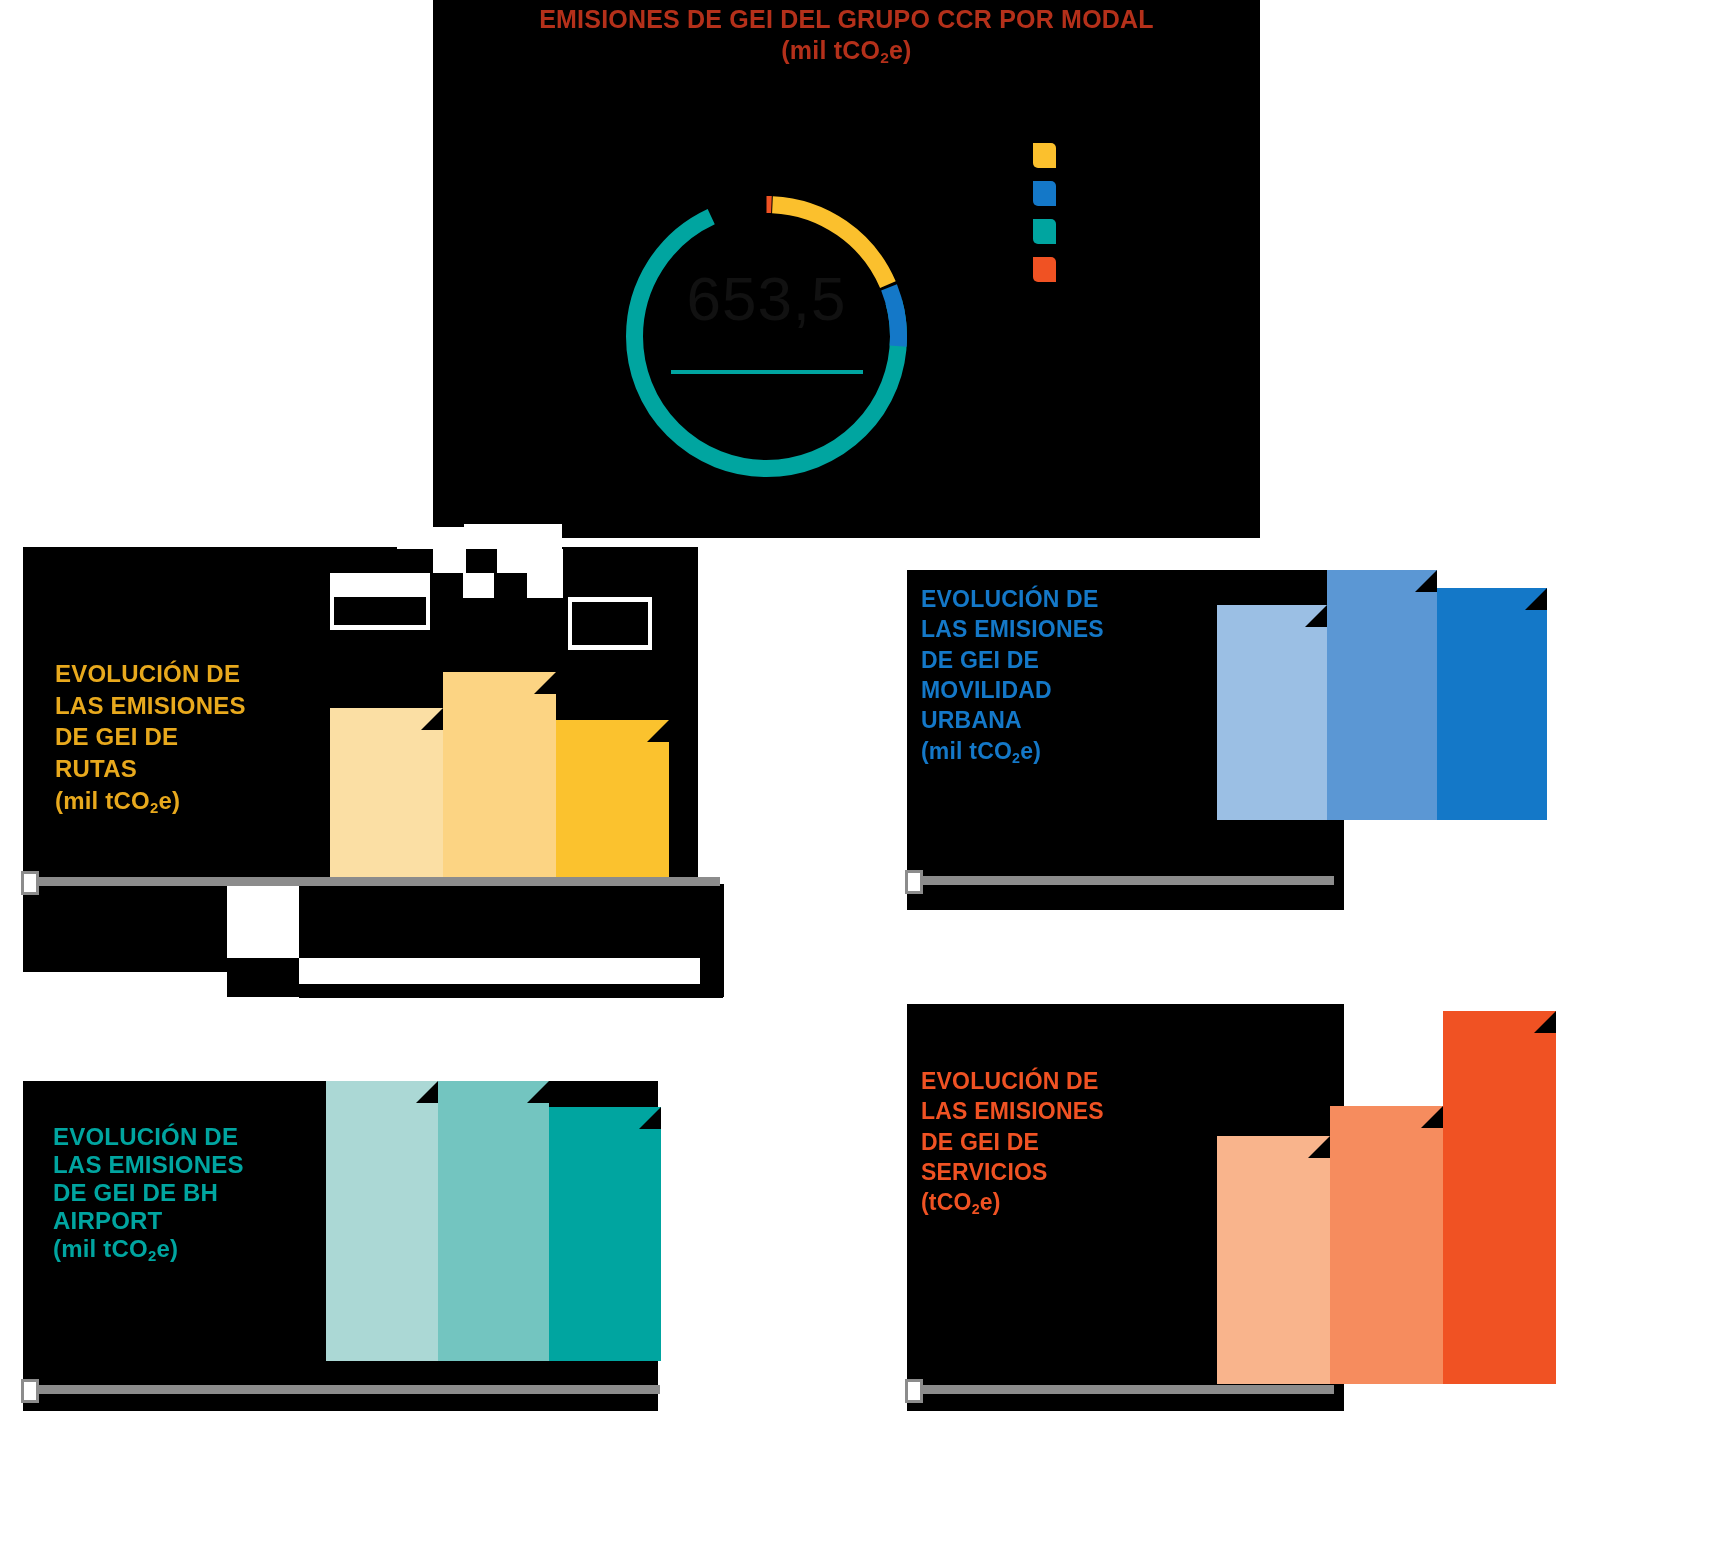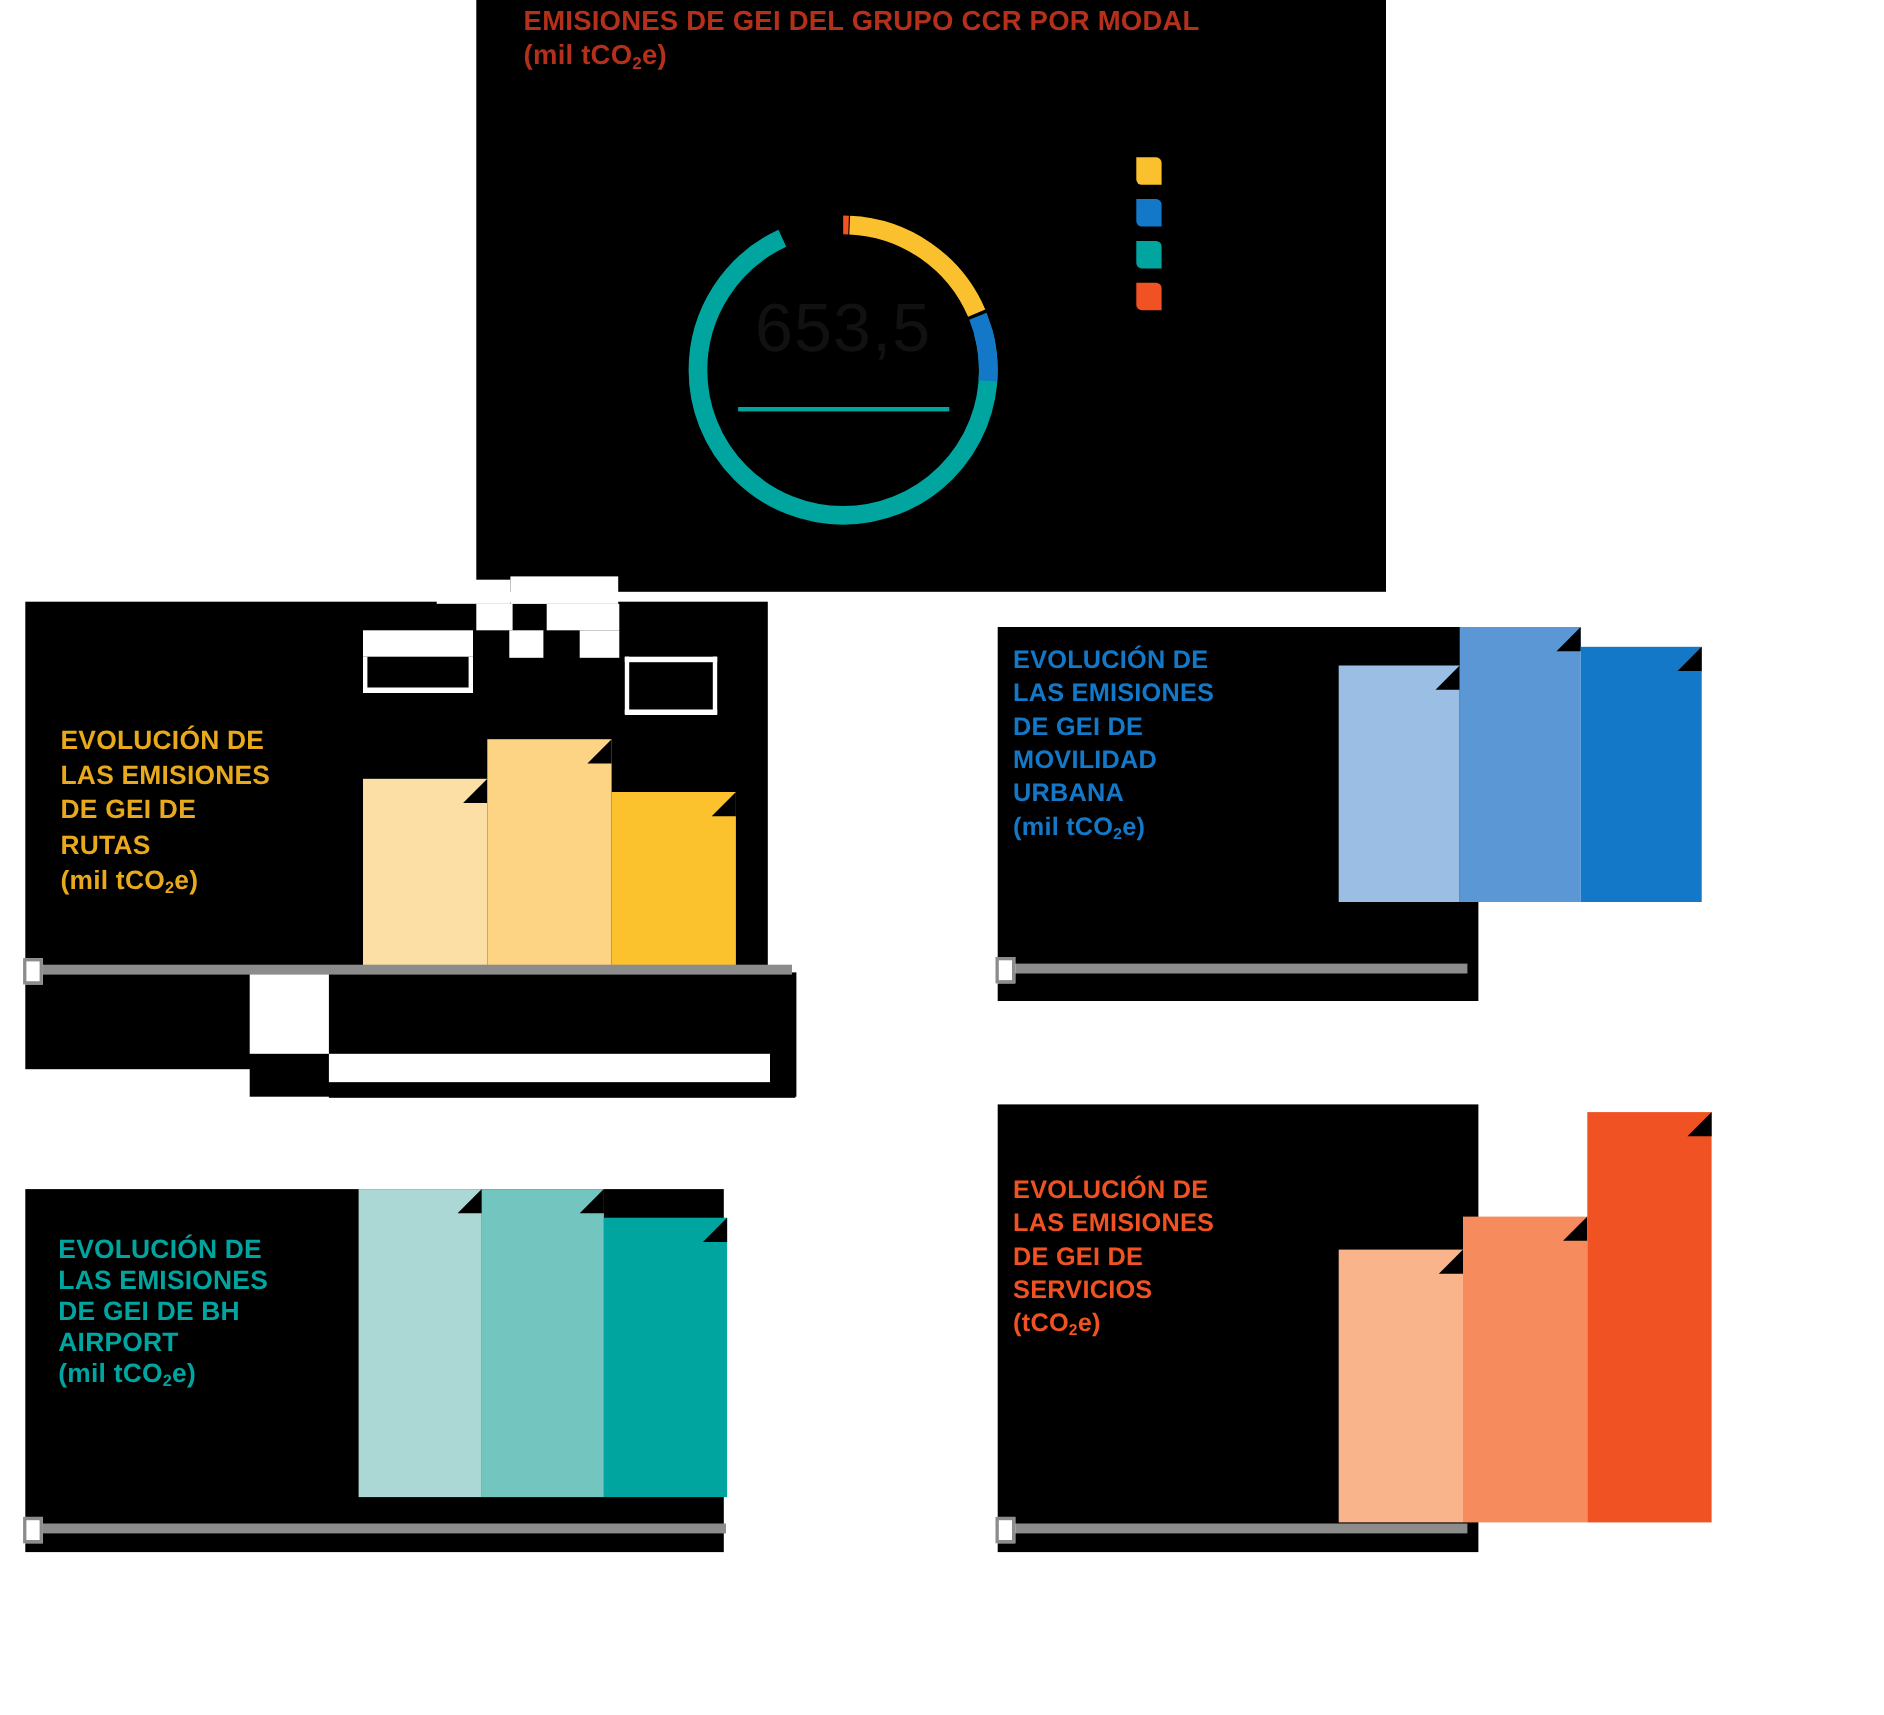--- a/index.html
+++ b/index.html
@@ -10,22 +10,22 @@
   .panel{position:absolute;background:#000000;}
   .ptitle{
     position:absolute;font-weight:bold;line-height:1.32;
     letter-spacing:.2px;white-space:pre-line;
   }
   .sub{font-size:.62em;vertical-align:-.28em;}
 
   
   #donut-panel{left:433px;top:0;width:827px;height:538px;}
   #donut-title{
-    left:0;top:4px;width:827px;
-    color:#b4301a;font-size:25px;line-height:1.22;margin-left:43px;
+    left:0;top:4px;width:827px;text-align:center;
+    color:#b4301a;font-size:25px;line-height:1.22;
   }
   #donut-wrap{position:absolute;left:186px;top:149px;width:295px;height:375px;}
   #donut-svg{position:absolute;left:0;top:0;}
   #donut-center-value{
     position:absolute;left:0;top:114px;width:295px;text-align:center;
     font-size:62px;color:#111111;font-weight:400;letter-spacing:1px;
   }
   #donut-center-rule{
     position:absolute;left:52px;top:221px;width:192px;height:4px;background:#00a5a0;
   }

